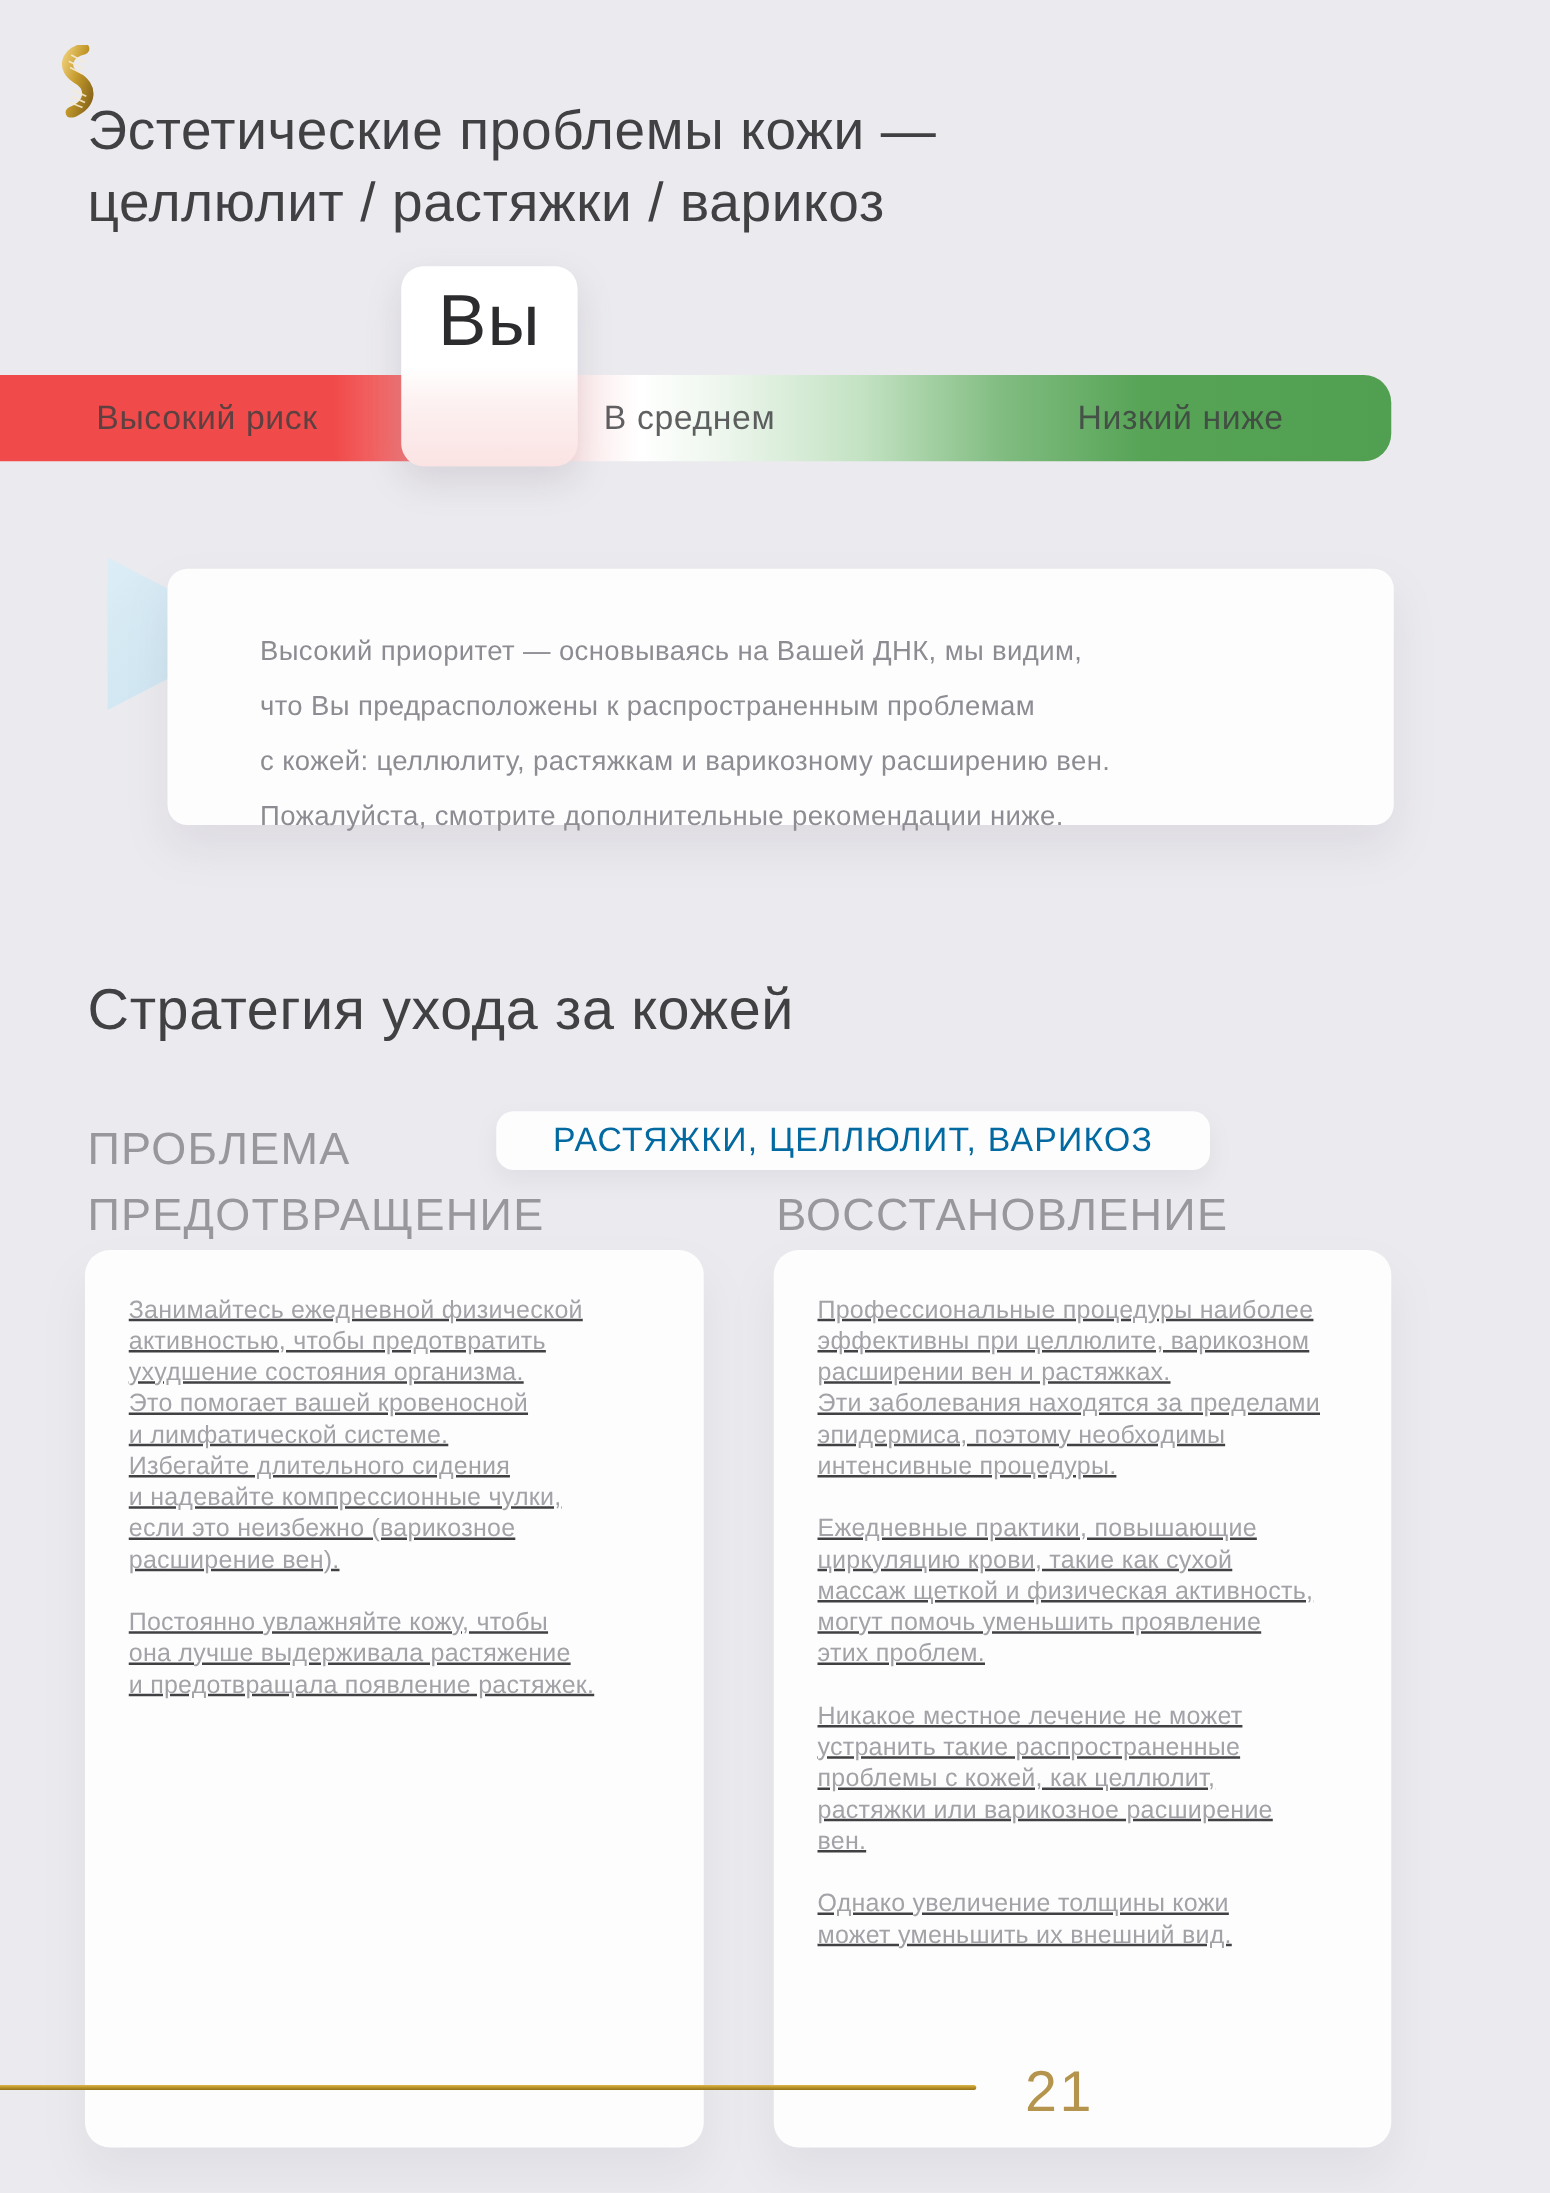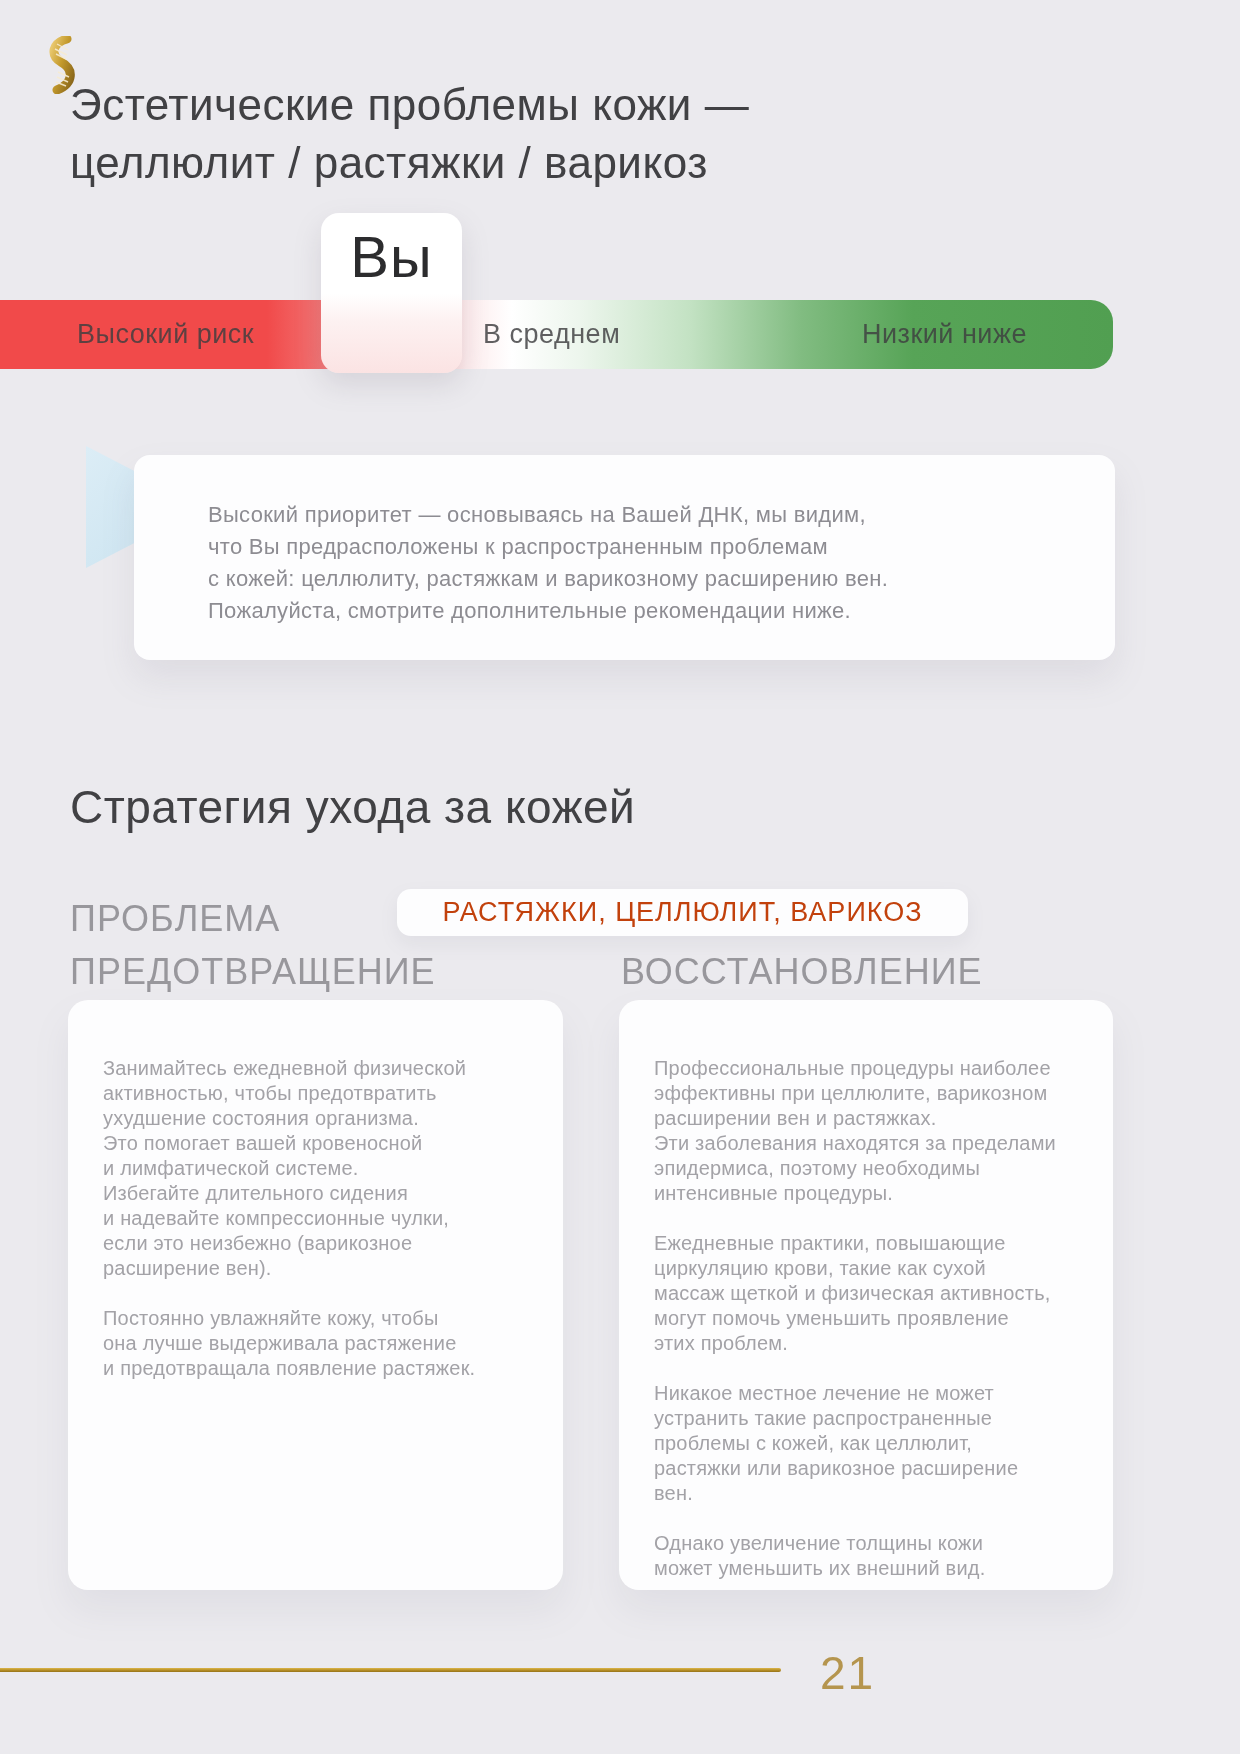--- a/index.html
+++ b/index.html
@@ -54,52 +54,53 @@
 
   
   .note-triangle { left:86px; top:446px; width:118px; height:122px; }
   .note-box {
     left:134px; top:455px; width:981px; height:205px;
     background:#fdfdfe; border-radius:16px;
     box-shadow:0 18px 34px rgba(130,125,150,0.13);
   }
   .note-text {
     position:absolute; left:74px; top:44px; right:40px;
-    font-size:22px; line-height:32px; font-weight:300;
+    font-size:22px; line-height:44px; font-weight:300;
     color:#8d8c92; letter-spacing:0.3px;
     white-space:pre-line;
   }
 
   
   .section-heading {
     left:70px; top:780px;
     font-size:46px; font-weight:300; color:#414144; letter-spacing:0.5px;
     white-space:nowrap;
   }
   .row-label {
     font-size:36px; font-weight:300; color:#98979c; letter-spacing:1px;
     white-space:nowrap;
   }
   .problem-label { left:70px; top:898px; }
   .problem-pill {
     left:397px; top:889px; width:571px; height:47px;
     background:#fdfdfe; border-radius:14px;
     box-shadow:0 8px 18px rgba(130,125,150,0.10);
     text-align:center; line-height:47px;
-    font-size:27px; font-weight:300; color:#c2410c; letter-spacing:1px;
+    font-size:27px; font-weight:300; color:#0369a1; letter-spacing:1px;
     white-space:nowrap;
   }
   .prevention-label { left:70px; top:951px; }
   .recovery-label   { left:621px; top:951px; }
 
   .strategy-card {
-    top:1000px; height:590px;
+    top:1000px; height:718px;
     background:#fdfdfe; border-radius:20px;
     box-shadow:0 20px 36px rgba(130,125,150,0.10);
-    padding:56px 28px 0 35px;
+    padding:36px 28px 0 35px;
+    text-decoration:underline;
   }
   .card-prevention { left:68px;  width:495px; }
   .card-recovery   { left:619px; width:494px; }
   .strategy-card p {
     font-size:20px; line-height:25px; font-weight:300;
     color:#a3a2a7; letter-spacing:0.2px;
     white-space:pre-line;
     margin-bottom:25px;
   }
 

